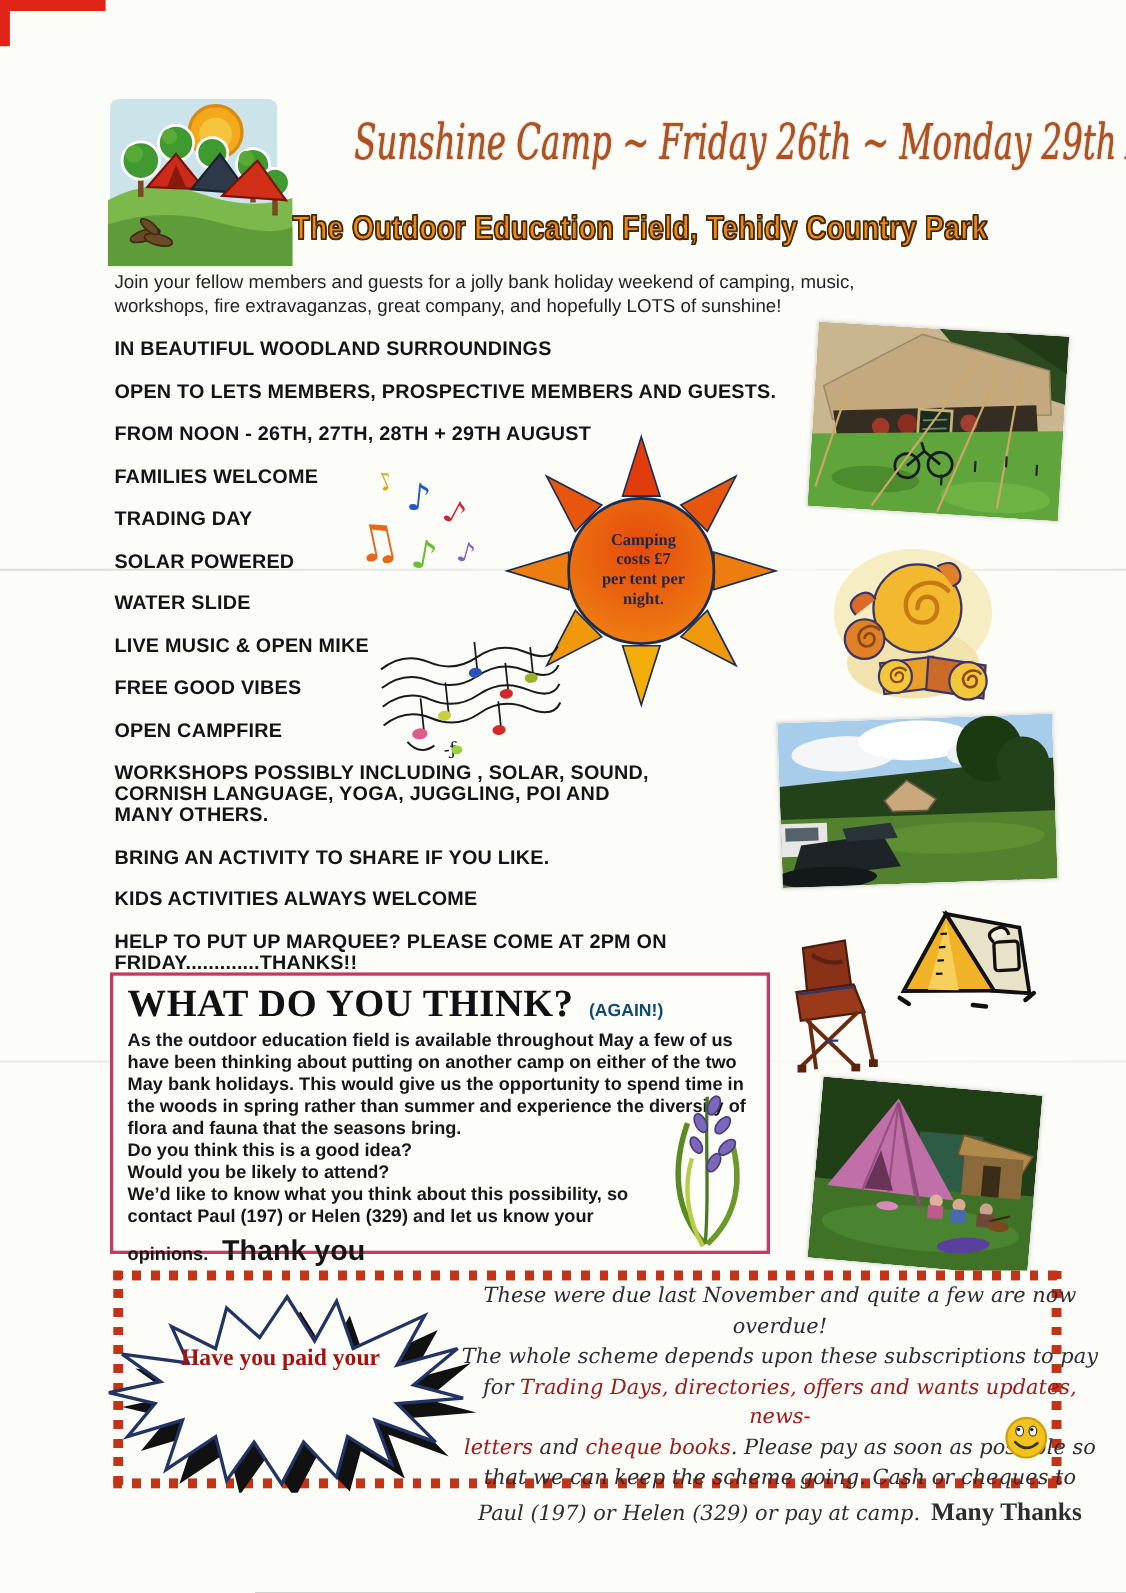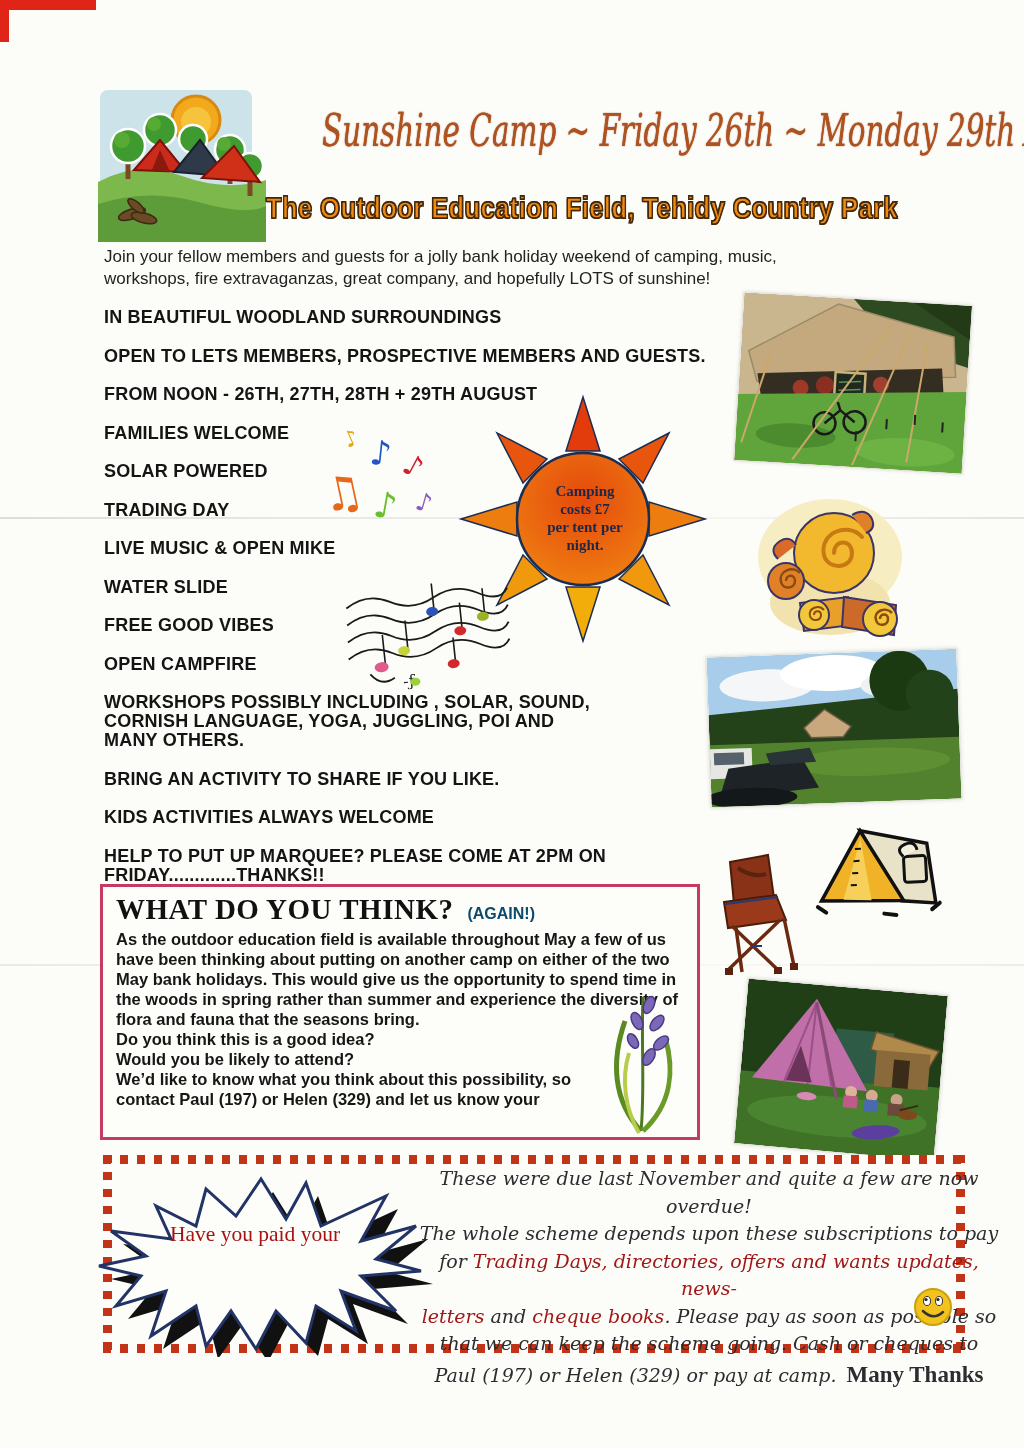--- a/index.html
+++ b/index.html
@@ -51,38 +51,38 @@
   .photo1{left:738px;top:298px;width:228px;height:168px;transform:rotate(3.5deg);}
   .photo2{left:708px;top:652px;width:250px;height:150px;transform:rotate(-2deg);}
   .photo3{left:740px;top:986px;width:200px;height:165px;transform:rotate(5deg);}
   .swirl{position:absolute;left:748px;top:485px;width:165px;height:160px;}
   .tent-clip{position:absolute;left:812px;top:818px;width:128px;height:102px;transform:rotate(-3deg);}
   .chair-clip{position:absolute;left:712px;top:850px;width:98px;height:128px;}
 
   
   .think{position:absolute;left:100px;top:884px;width:600px;height:256px;border:3px solid #c43a60;background:#fdfdfa;
          box-sizing:border-box;padding:6px 12px 4px 13px;}
-  .think h2{display:inline;margin:0;font-family:"Liberation Serif",serif;font-size:29px;letter-spacing:.5px;color:#111;}
+  .think h2{display:inline;margin:0;font-family:"Liberation Serif",serif;font-size:35px;letter-spacing:.5px;color:#111;}
   .again{font-weight:bold;font-size:16px;margin-left:14px;color:#0c4a6e;}
   .tb-text{font-weight:bold;font-size:16.5px;line-height:20px;color:#161616;margin-top:3px;}
   .tb-text .narrow{max-width:468px;}
   .opin{margin-top:5px;font-weight:bold;font-size:16.5px;color:#161616;}
   .thankyou{font-size:26px;margin-left:8px;}
   .bluebell{position:absolute;right:6px;bottom:2px;width:100px;height:152px;}
 
   
   .subs{position:absolute;left:103px;top:1155px;width:862px;height:198px;background:#fcfcf8;}
   .dots{position:absolute;background-repeat:repeat;}
   .dots.h{left:0;right:0;height:9px;background:repeating-linear-gradient(90deg,#c23418 0 8px,transparent 8px 17px);}
   .dots.v{top:0;bottom:0;width:9px;background:repeating-linear-gradient(180deg,#c23418 0 8px,transparent 8px 17px);}
   .dots.top{top:0;} .dots.bottom{bottom:0;} .dots.left{left:0;} .dots.right{right:0;}
   .burst{position:absolute;left:-12px;top:16px;width:348px;height:176px;}
   .burst svg{position:absolute;inset:0;}
   .burst-text{position:absolute;left:30px;right:50px;top:48px;text-align:center;
-              font-family:"Liberation Serif",serif;font-weight:normal;font-size:21.5px;line-height:1.4;color:#a61212;}
+              font-family:"Liberation Serif",serif;font-weight:bold;font-size:21.5px;line-height:1.4;color:#a61212;}
   .subs-text{position:absolute;left:306px;top:10px;width:600px;text-align:center;
              font-family:"DejaVu Serif",serif;font-style:italic;font-size:19px;line-height:1.45;color:#2c2c31;}
   .subs-text .red{color:#a01818;}
   .many{font-weight:bold;font-size:23px;font-style:normal;font-family:"Liberation Serif",serif;margin-left:10px;}
   .smiley{position:absolute;right:12px;bottom:26px;width:40px;height:40px;}
 </style>
 </head>
 <body>
 
 <div id="page">
@@ -131,24 +131,24 @@
 
   <div class="title">Sunshine Camp ~ Friday 26th ~ Monday 29th August 2011</div>
   <div class="subtitle">The Outdoor Education Field, Tehidy Country Park</div>
   <div class="intro">Join your fellow members and guests for a jolly bank holiday weekend of camping, music, workshops, fire extravaganzas, great company, and hopefully LOTS of sunshine!</div>
 
   <ul class="features">
     <li>IN BEAUTIFUL WOODLAND SURROUNDINGS</li>
     <li>OPEN TO LETS MEMBERS, PROSPECTIVE MEMBERS AND GUESTS.</li>
     <li>FROM NOON -  26TH, 27TH, 28TH + 29TH  AUGUST</li>
     <li>FAMILIES WELCOME</li>
+    <li>TRADING DAY</li>
     <li>SOLAR POWERED</li>
-    <li>TRADING DAY</li>
+    <li>WATER SLIDE</li>
     <li>LIVE MUSIC &amp; OPEN MIKE</li>
-    <li>WATER SLIDE</li>
     <li>FREE GOOD VIBES</li>
     <li>OPEN CAMPFIRE</li>
     <li class="w505">WORKSHOPS POSSIBLY INCLUDING , SOLAR, SOUND, CORNISH LANGUAGE, YOGA, JUGGLING, POI AND MANY OTHERS.</li>
     <li>BRING AN ACTIVITY TO SHARE IF YOU LIKE.</li>
     <li>KIDS ACTIVITIES ALWAYS WELCOME</li>
     <li class="w505">HELP TO PUT UP MARQUEE? PLEASE COME AT 2PM ON FRIDAY.............THANKS!!</li>
   </ul>
 
   <div class="sun">
     <svg viewBox="0 0 260 262">
@@ -369,20 +369,24 @@
 
   <div class="think">
     <h2>WHAT DO YOU THINK?</h2><span class="again">(AGAIN!)</span>
     <div class="tb-text">
       <div>As the outdoor education field is available throughout May a few of us have been thinking about putting on another camp on either of the two May bank holidays.  This would give us the opportunity to spend time in the woods in spring rather than summer and experience the diversity of flora and fauna that the seasons bring.</div>
       <div>Do you think this is a good idea?</div>
       <div>Would you be likely to attend?</div>
       <div class="narrow">We’d like to know what you think about this possibility, so</div>
       <div class="narrow">contact Paul (197) or Helen (329) and let us know your</div>
     </div>
+    <div class="opin">
+      <span>opinions.</span>
+      <span class="thankyou">Thank you</span>
+    </div>
     <div class="bluebell">
       <svg viewBox="0 0 100 152" width="100" height="152">
         <path d="M52 14 C50 60 54 108 50 148" stroke="#4a7a1e" stroke-width="3" fill="none"></path>
         <path d="M50 148 C22 118 20 78 34 38" stroke="#5a8a22" stroke-width="5" fill="none"></path>
         <path d="M52 148 C80 122 84 88 74 54" stroke="#6a9a28" stroke-width="5" fill="none"></path>
         <path d="M48 150 C34 126 30 96 38 70" stroke="#b8cc4a" stroke-width="4" fill="none"></path>
         <g fill="#7b68b8" stroke="#4a3a80" stroke-width="1.5">
           <ellipse cx="58" cy="22" rx="5" ry="9" transform="rotate(24 58 22)"></ellipse>
           <ellipse cx="66" cy="40" rx="5" ry="9" transform="rotate(40 66 40)"></ellipse>
           <ellipse cx="46" cy="38" rx="5" ry="9" transform="rotate(-26 46 38)"></ellipse>

